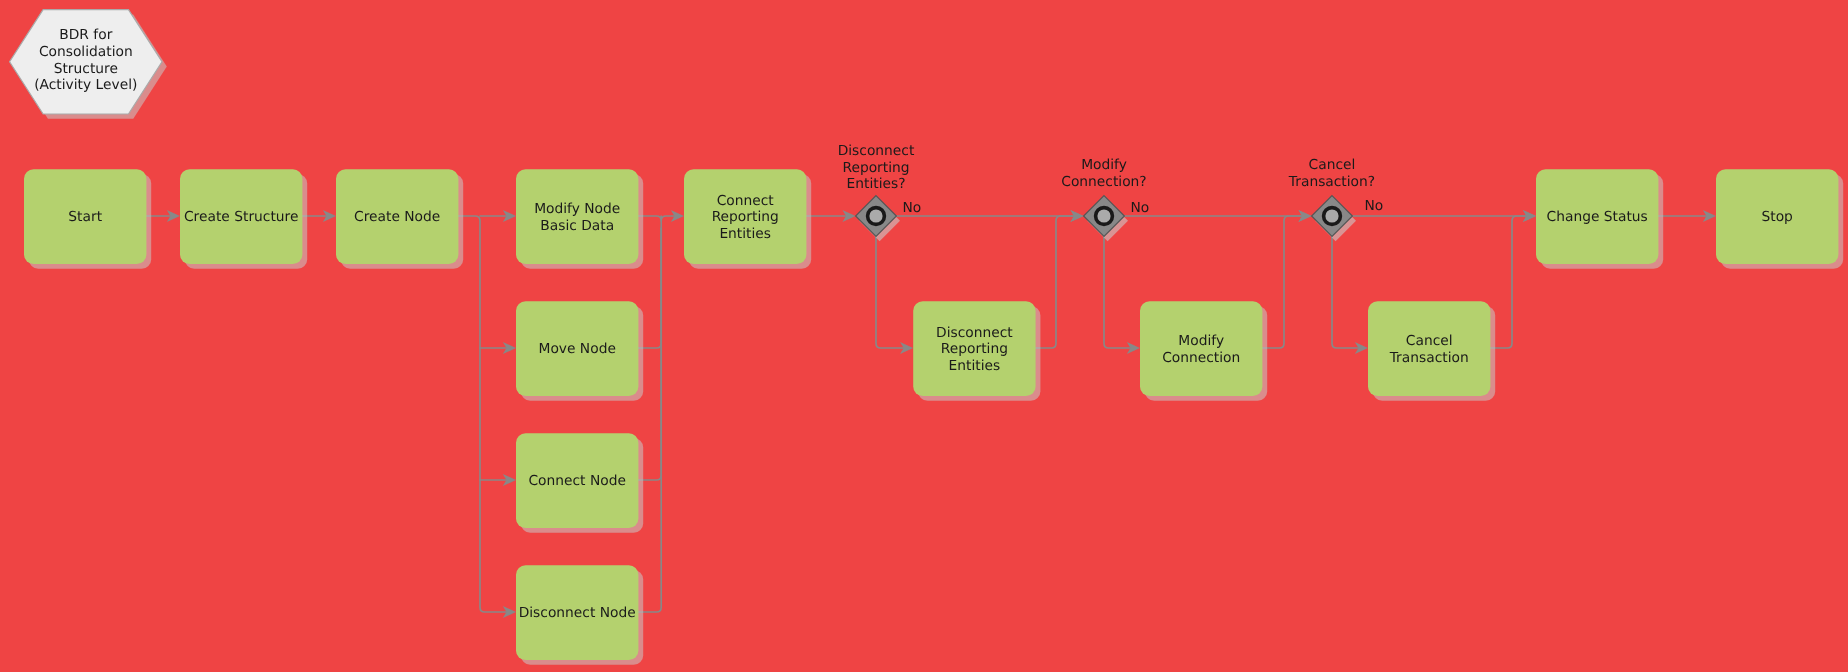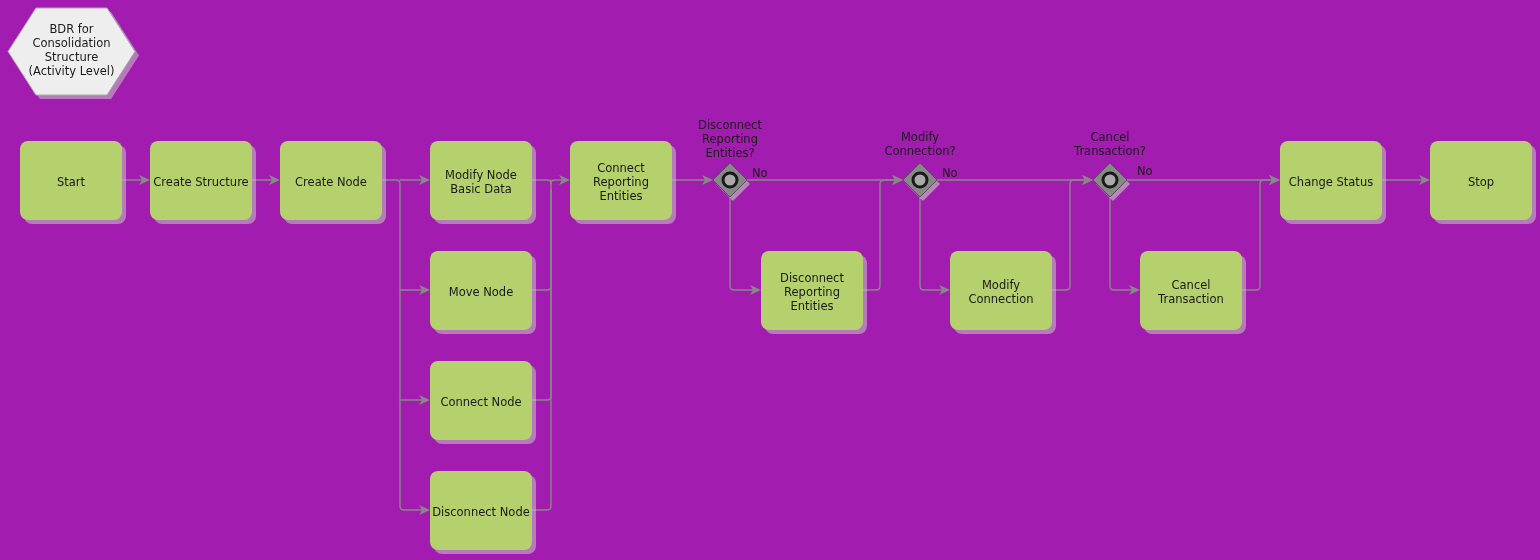--- a/index.html
+++ b/index.html
@@ -8,21 +8,21 @@
     background: #ffffff;
   }
   body {
     font-family: "DejaVu Sans", sans-serif;
   }
   #diagram-root {
     position: relative;
     width: 1540px;
     height: 560px;
     overflow: hidden;
-    background: #a21caf;
+    background: #ef4444;
   }
   svg#flow {
     position: absolute;
     left: 0;
     top: 0;
     width: 1540px;
     height: 560px;
     display: block;
   }
   .task-rect {

